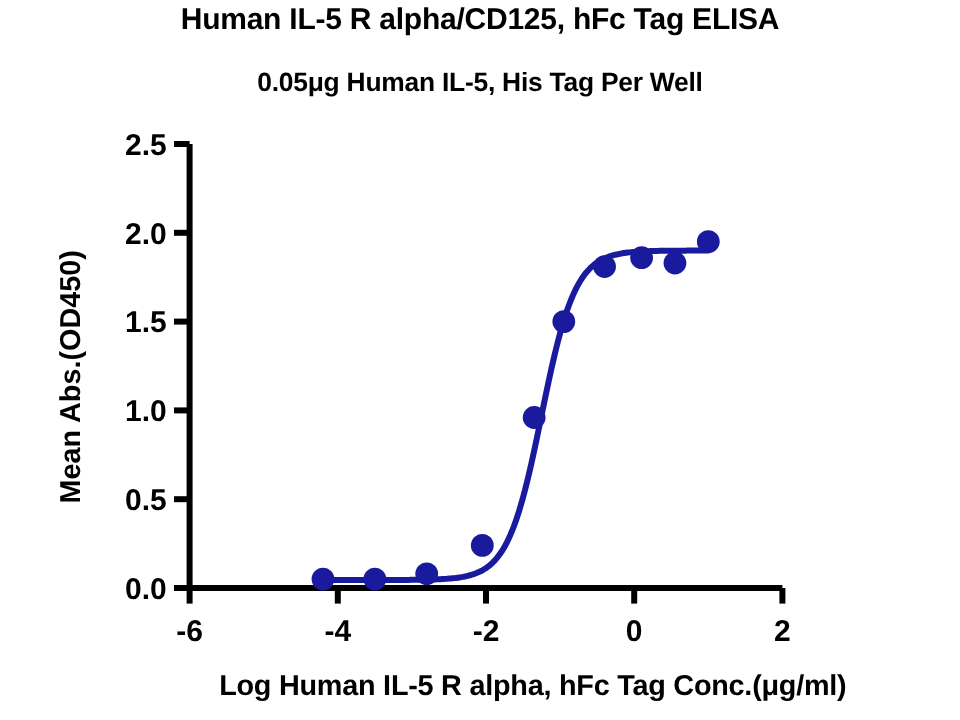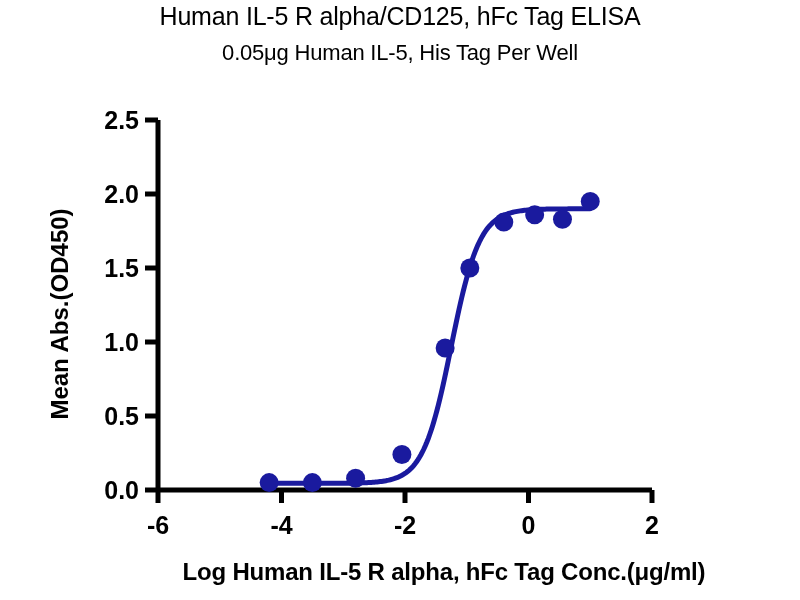--- a/index.html
+++ b/index.html
@@ -18,31 +18,31 @@
     position: relative;
     width: 800px;
     height: 600px;
     background: #ffffff;
   }
   .title {
     position: absolute;
     left: 0;
     width: 800px;
     text-align: center;
-    font-weight: normal;
+    font-weight: bold;
     letter-spacing: -0.2px;
   }
   #chart-title {
     top: 2px;
     font-size: 25px;
   }
   #chart-subtitle {
-    top: 40px;
+    top: 56px;
     font-size: 22px;
-    font-weight: normal;
+    font-weight: bold;
   }
   #x-axis-label {
     top: 558px;
     font-size: 24px;
     font-weight: bold;
     padding-left: 44px;
   }
   #y-axis-label {
     position: absolute;
     left: -110px;

